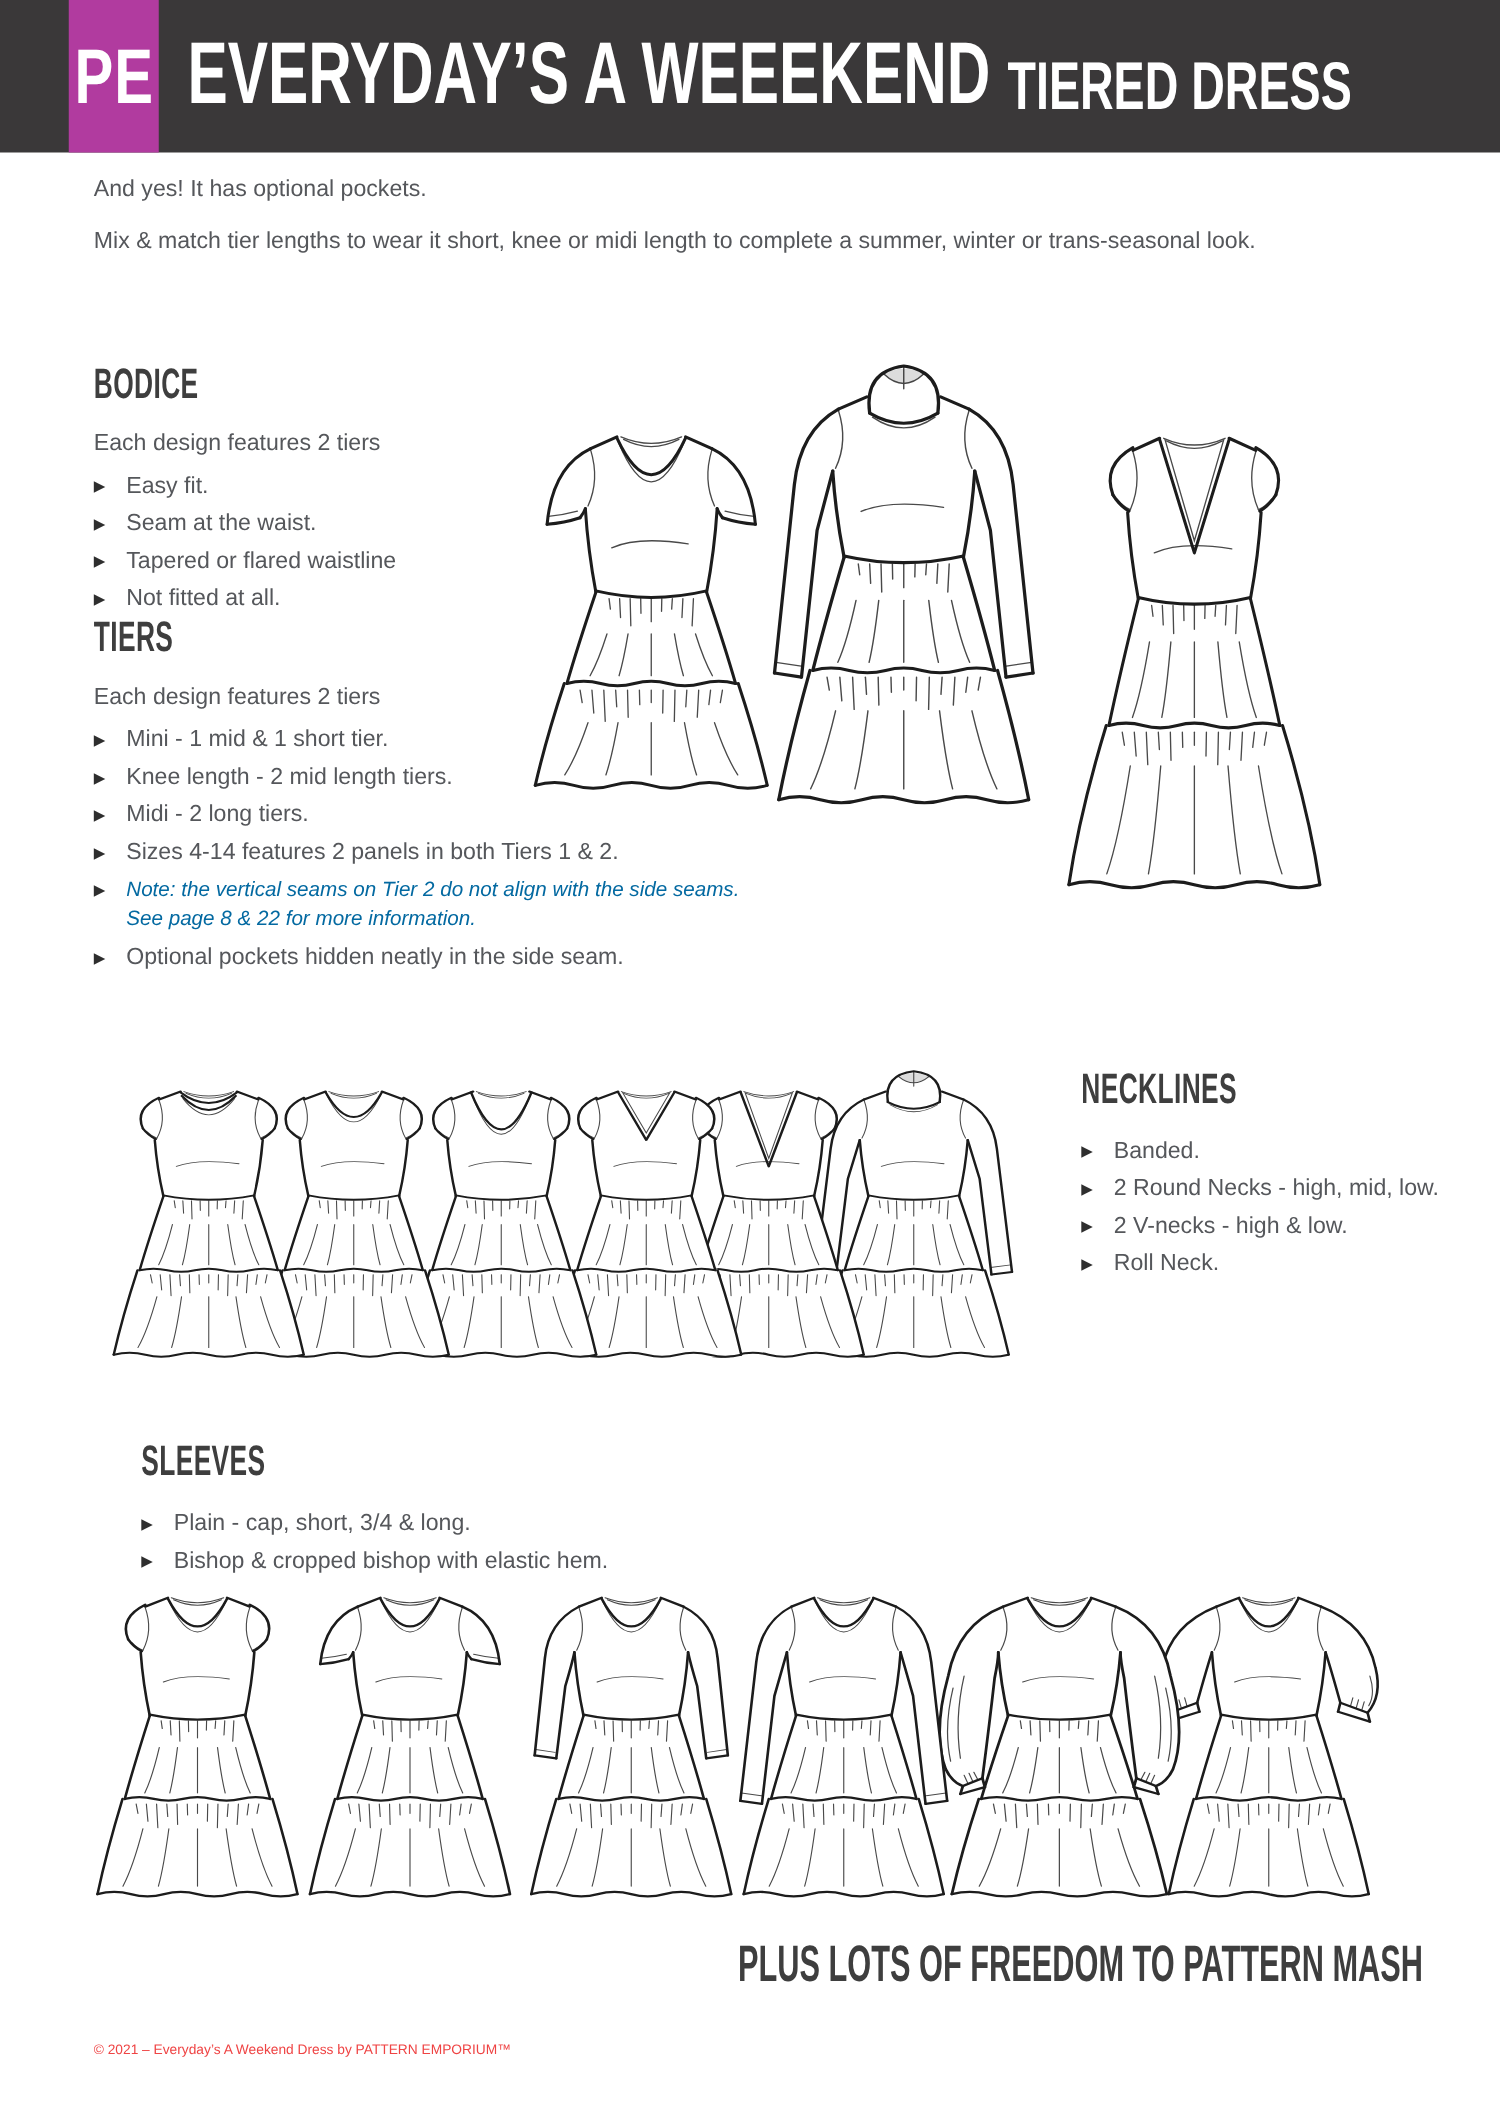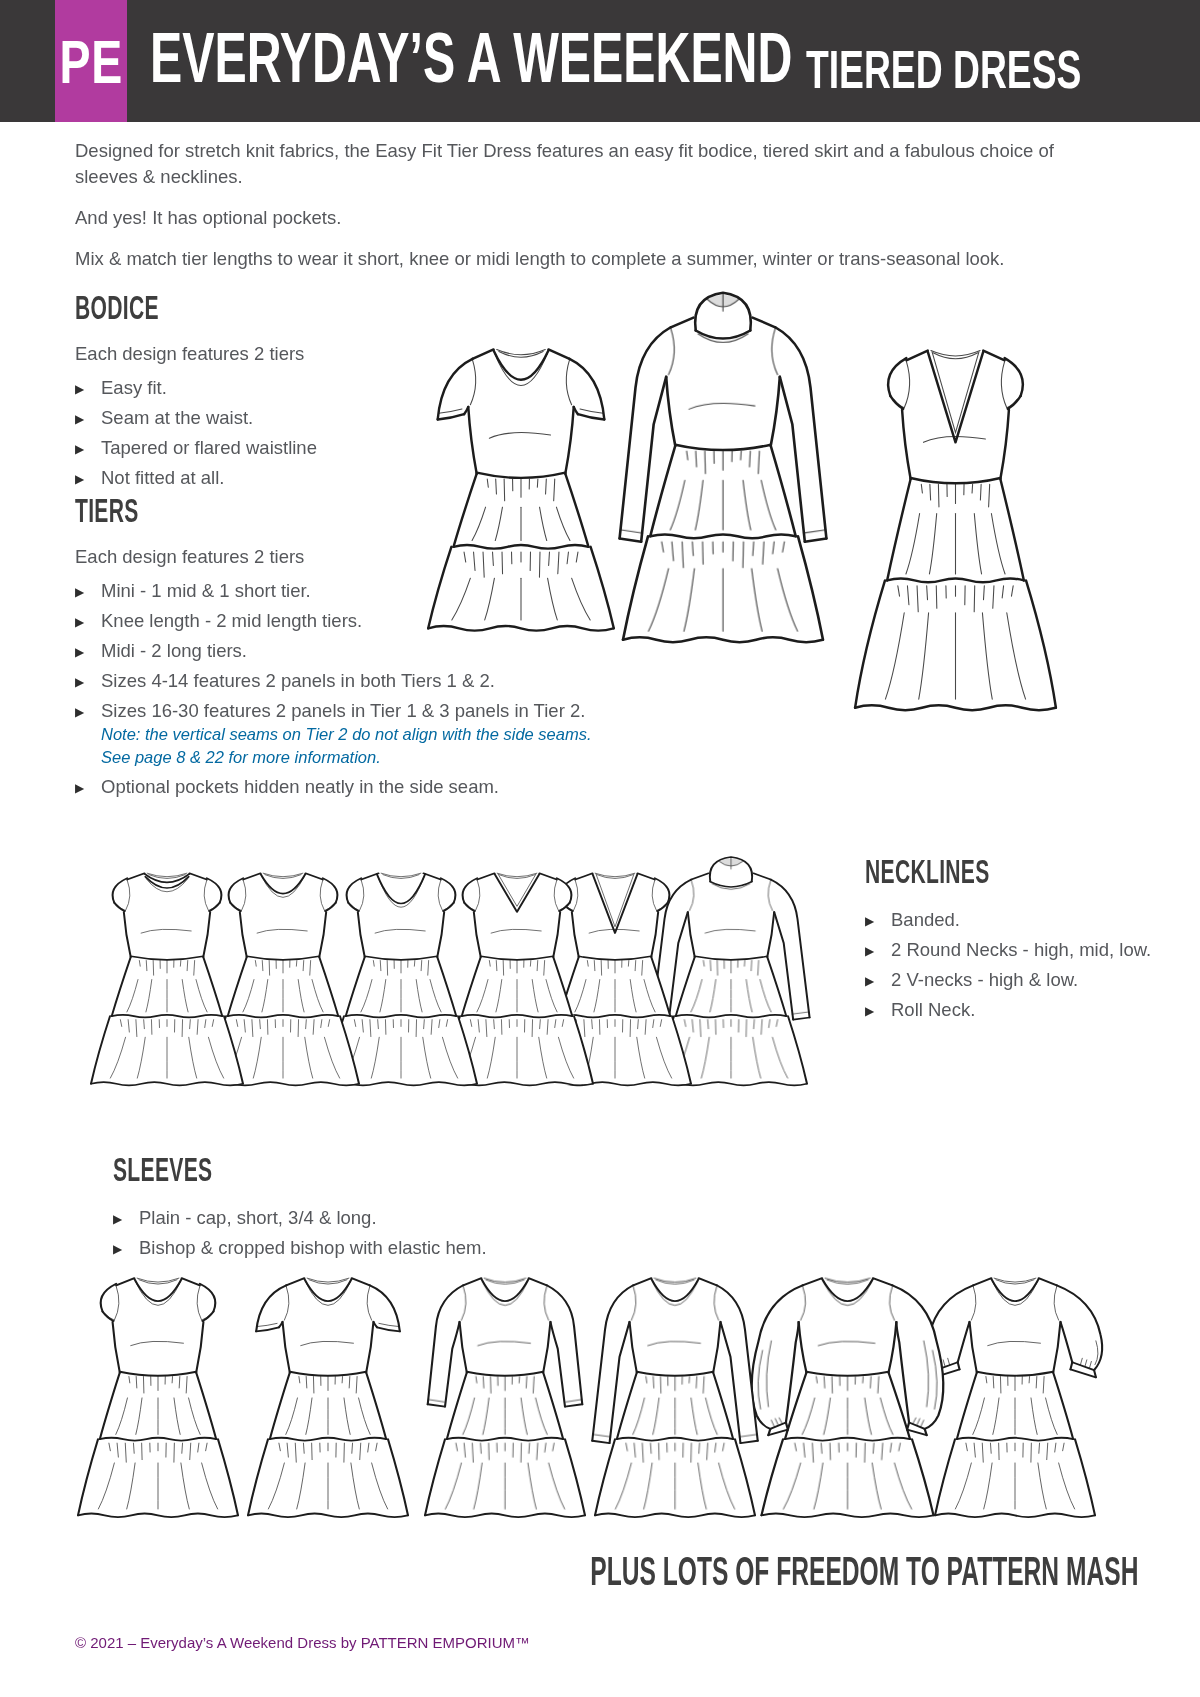--- a/index.html
+++ b/index.html
@@ -27,40 +27,39 @@
   ul.bullets .note{grid-column:2;font-style:italic;font-size:16.5px;line-height:21px;color:#0369a1;margin-top:2px;}
   .bodice-block{left:75px;top:288px;width:330px;}
   .tiers-block{left:75px;top:470px;width:580px;margin-top:21px;}
   .necklines-block{left:865px;top:852px;width:300px;}
   .sleeves-block{left:113px;top:1150px;width:480px;}
   .sleeves-block ul.bullets{margin-top:18px;}
   .necklines-block ul.bullets{margin-top:18px;}
   
   .banner{position:absolute;right:62px;top:1548px;margin:0;color:#3e3e3e;font-size:41px;font-weight:bold;
           transform:scaleX(.6);transform-origin:100% 0;white-space:nowrap;}
-  .footer{position:absolute;left:75px;top:1634px;font-size:15px;color:#701a75;text-align:right;}
+  .footer{position:absolute;left:75px;top:1634px;font-size:11px;color:#ef4444;text-align:right;}
   
   .dress{position:absolute;}
   .dress svg{width:100%;height:100%;display:block;}
 </style>
 </head>
 <body>
 
 <div class="page">
 
   <header class="topbar">
     <div class="pe-badge">
       <span>PE</span>
     </div>
     <h1 class="title-main">EVERYDAY’S A WEEEKEND</h1>
     <h2 class="title-sub">TIERED DRESS</h2>
   </header>
 
   <section class="intro">
-    <p>Designed for stretch knit fabrics, the Easy Fit Tier Dress features an easy fit bodice, tiered skirt and a fabulous choice of sleeves &amp; necklines.</p>
     <p>And yes! It has optional pockets.</p>
     <p>Mix &amp; match tier lengths to wear it short, knee or midi length to complete a summer, winter or trans-seasonal look.</p>
   </section>
 
   <section class="block bodice-block">
     <h3 class="sec">BODICE</h3>
     <p class="lead">Each design features 2 tiers</p>
     <ul class="bullets">
         <li>
           <span class="blt">▶</span>
@@ -96,21 +95,20 @@
         <li>
           <span class="blt">▶</span>
           <span class="btxt">Midi - 2 long tiers.</span>
         </li>
         <li>
           <span class="blt">▶</span>
           <span class="btxt">Sizes 4-14 features 2 panels in both Tiers 1 &amp; 2.</span>
         </li>
         <li>
           <span class="blt">▶</span>
-          <span class="btxt">Sizes 16-30 features 2 panels in Tier 1 &amp; 3 panels in Tier 2.</span>
           <div class="note">Note: the vertical seams on Tier 2 do not align with the side seams.</div>
           <div class="note">See page 8 &amp; 22 for more information.</div>
         </li>
         <li>
           <span class="blt">▶</span>
           <span class="btxt">Optional pockets hidden neatly in the side seam.</span>
         </li>
       </ul>
   </section>
 

